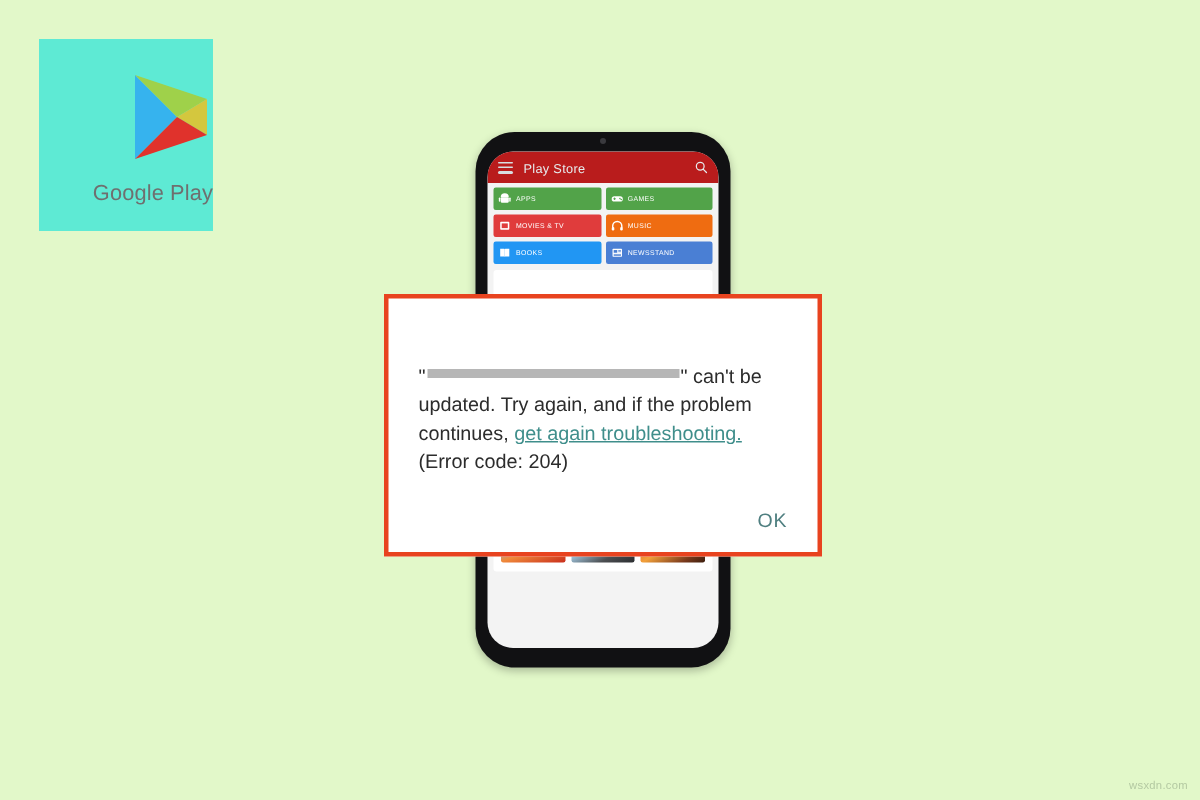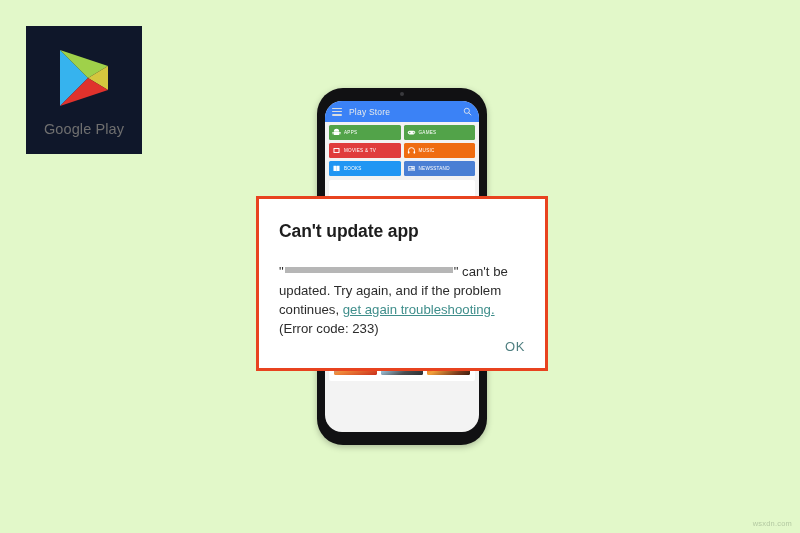--- a/index.html
+++ b/index.html
@@ -15,24 +15,24 @@
     position: relative;
   }
 
   
   #play-logo-card {
     position: absolute;
     left: 26px;
     top: 26px;
     width: 116px;
     height: 128px;
-    background: #0f172a;
+    background: #5eead4;
     display: flex;
     flex-direction: column;
-    align-items: center;
+    align-items: flex-end;
     justify-content: center;
   }
   #play-logo-mark {
     width: 56px;
     height: 62px;
     margin-top: 4px;
   }
   #play-logo-text {
     margin-top: 11px;
     font-size: 14.5px;
@@ -69,21 +69,21 @@
     right: 8px;
     bottom: 13px;
     background: #f3f3f3;
     border-radius: 17px;
     overflow: hidden;
   }
 
   
   #play-store-appbar {
     height: 21px;
-    background: #3b82f6;
+    background: #b91c1c;
     display: flex;
     align-items: center;
     padding: 0 7px;
     gap: 7px;
   }
   #hamburger-icon {
     width: 10px;
     height: 8px;
     display: flex;
     flex-direction: column;
@@ -357,20 +357,19 @@
         <div class="game-thumb" style="background:linear-gradient(160deg,#2f6fb5 0%,#7fb3e0 32%,#f08a3a 58%,#c92e1c 100%)"></div>
         <div class="game-thumb" style="background:linear-gradient(150deg,#4a93c9 0%,#9fc4dc 40%,#4c4f52 72%,#2b2d30 100%)"></div>
         <div class="game-thumb" style="background:linear-gradient(145deg,#d93d14 0%,#f2a03a 45%,#7a3a1c 80%,#3b1d0e 100%)"></div>
       </div>
     </div>
 
   </div>
 </div>
 
 <div id="error-dialog">
-  <div id="dialog-title">Can't update app</div>
   <div id="dialog-body">
-    <span>"</span><span id="redacted-app-name"></span><span>" can't be updated. Try again, and if the problem continues, </span><a id="troubleshooting-link" href="#">get again troubleshooting.</a><br><span>(Error code: 233)</span>
+    <span>"</span><span id="redacted-app-name"></span><span>" can't be updated. Try again, and if the problem continues, </span><a id="troubleshooting-link" href="#">get again troubleshooting.</a><br><span>(Error code: 204)</span>
   </div>
   <div id="dialog-ok-button">OK</div>
 </div>
 
 <div id="watermark">wsxdn.com</div>
 
 </body></html>

